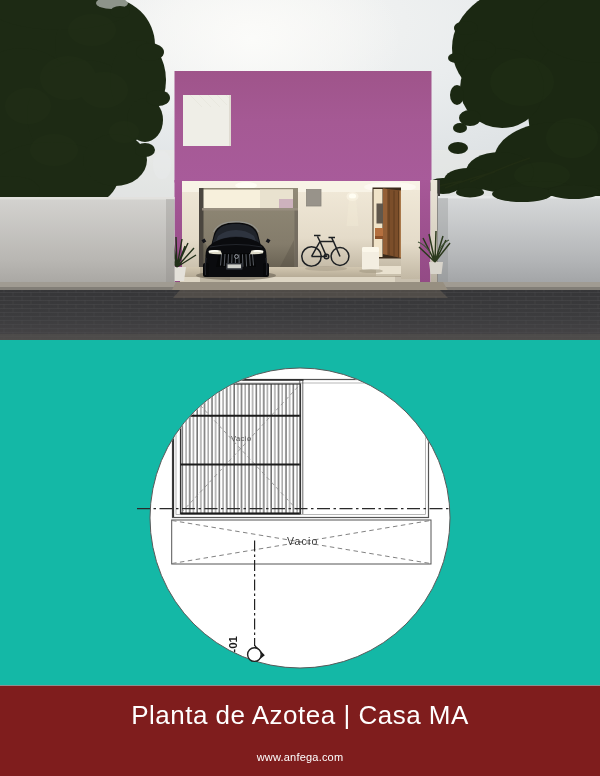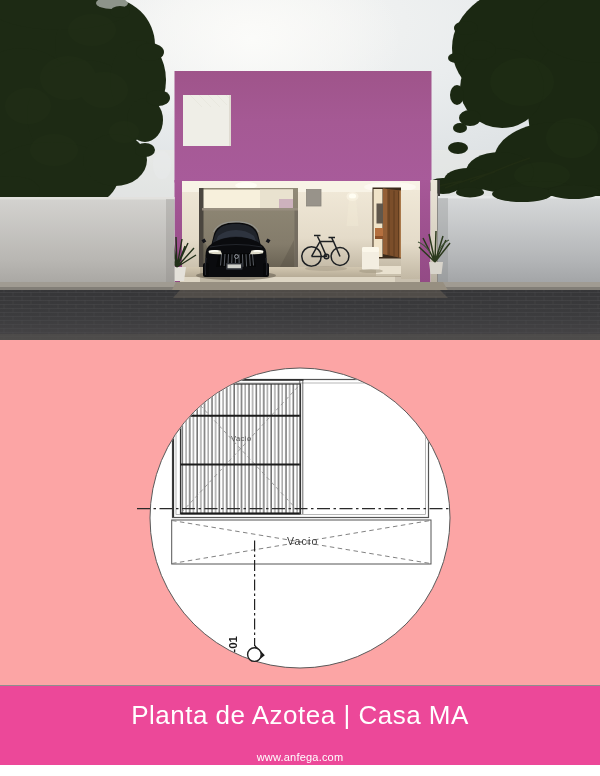--- a/index.html
+++ b/index.html
@@ -1,19 +1,19 @@
 <!DOCTYPE html>
 <html><head>
 <meta charset="utf-8">
 <style>
   html,body{margin:0;padding:0;background:#fff;}
   body{width:600px;height:776px;overflow:hidden;font-family:"Liberation Sans",sans-serif;}
   #photo{width:600px;height:340px;position:relative;overflow:hidden;}
-  #plansec{width:600px;height:345px;background:#fca5a5;position:relative;}
-  #bar{width:600px;height:80px;background:#ec4899;border-top:1px solid #8e8e8e;box-sizing:border-box;text-align:center;}
+  #plansec{width:600px;height:345px;background:#14b8a6;position:relative;}
+  #bar{width:600px;height:91px;background:#7f1d1d;border-top:1px solid #8e8e8e;box-sizing:border-box;text-align:center;}
   #bar .title{color:#fff;font-size:26px;letter-spacing:0.5px;padding-top:14px;}
   #bar .url{color:#fff;font-size:11px;font-weight:normal;letter-spacing:0.2px;padding-top:20px;}
 </style>
 </head>
 <body>
 
 <div id="photo">
 <svg width="600" height="340" viewBox="0 0 600 340">
   <defs>
     <radialGradient id="sky" cx="0.42" cy="0.10" r="0.85">

